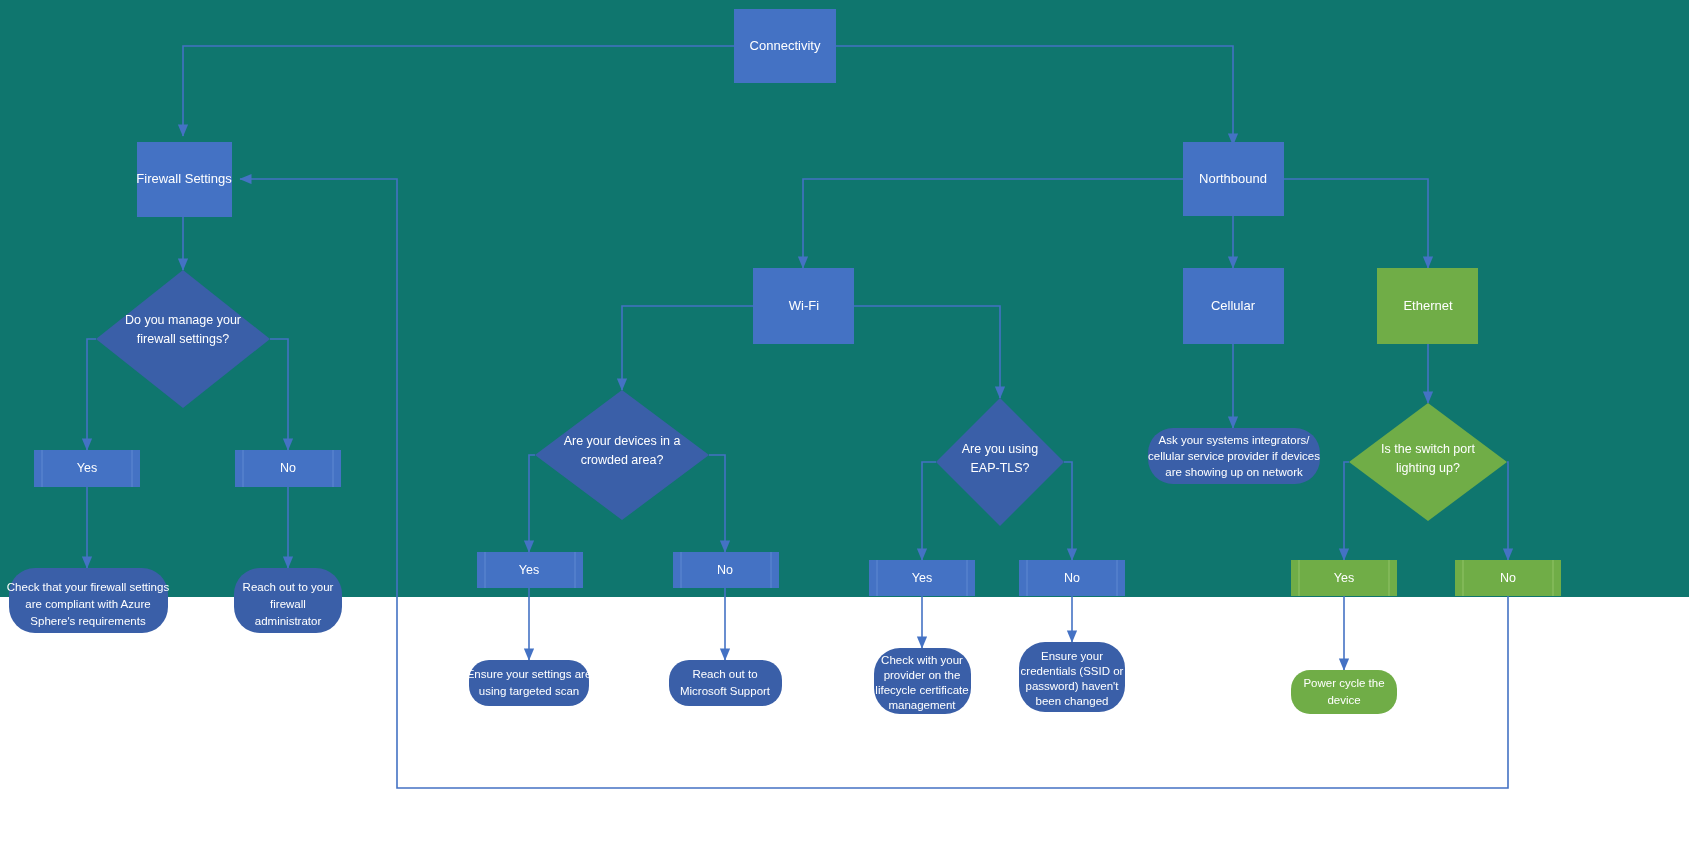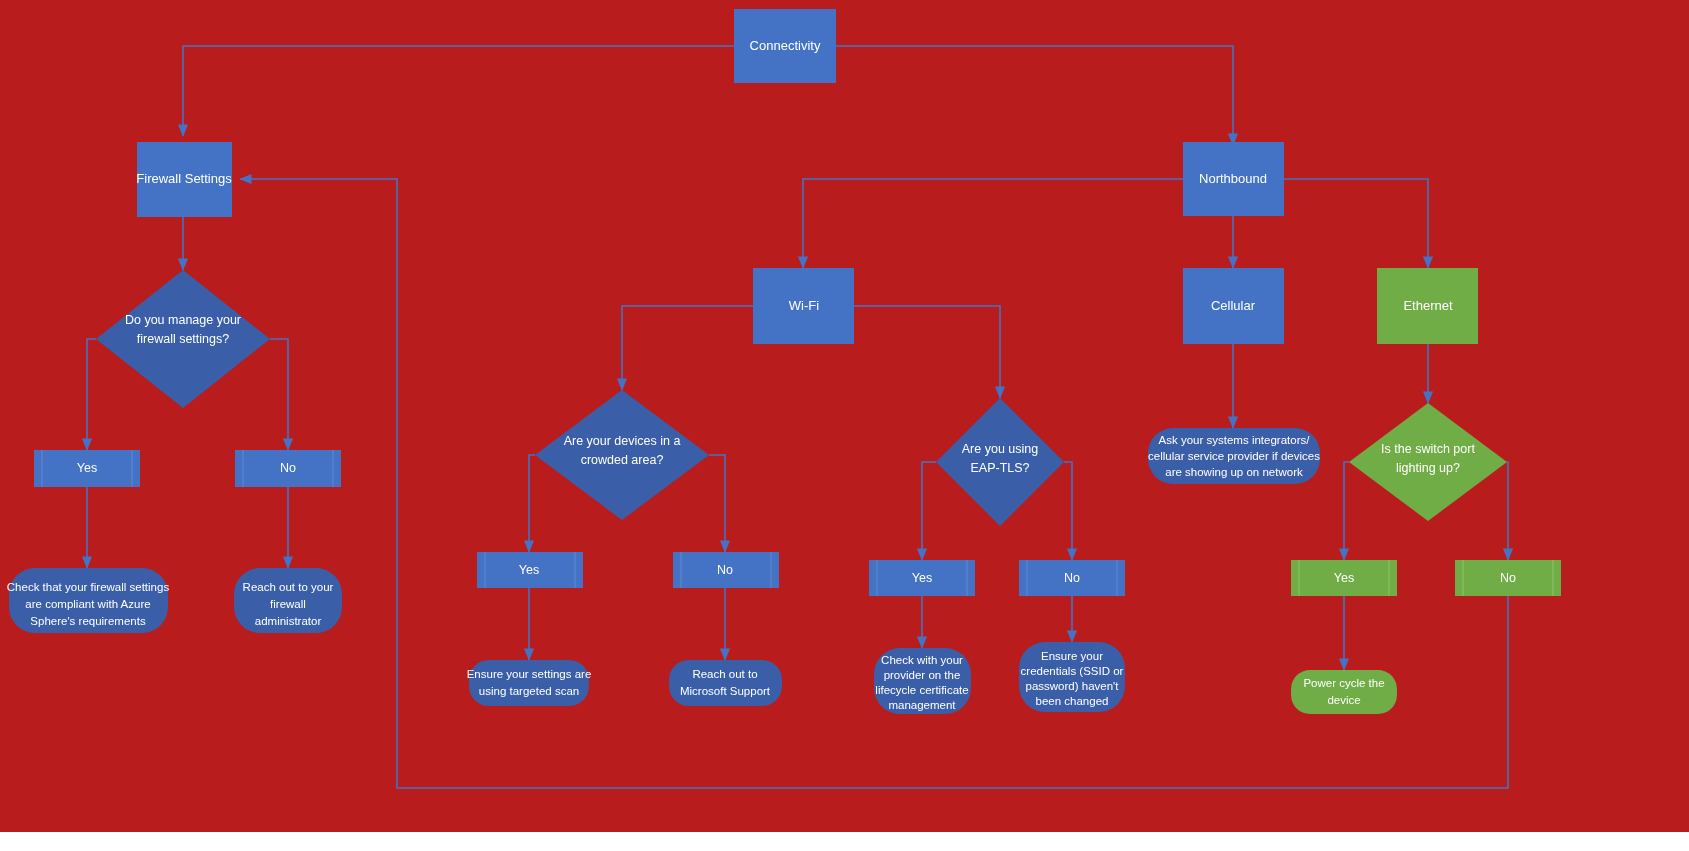--- a/index.html
+++ b/index.html
@@ -9,22 +9,22 @@
   }
   body {
     width: 1689px;
     height: 851px;
     overflow: hidden;
     font-family: "Liberation Sans", sans-serif;
   }
   #canvas {
     position: relative;
     width: 1689px;
-    height: 832px;
-    background: #b91c1c;
+    height: 597px;
+    background: #0f766e;
   }
   svg.flow {
     position: absolute;
     top: 0;
     left: 0;
     width: 1689px;
     height: 851px;
   }
   .node-text {
     fill: #ffffff;

